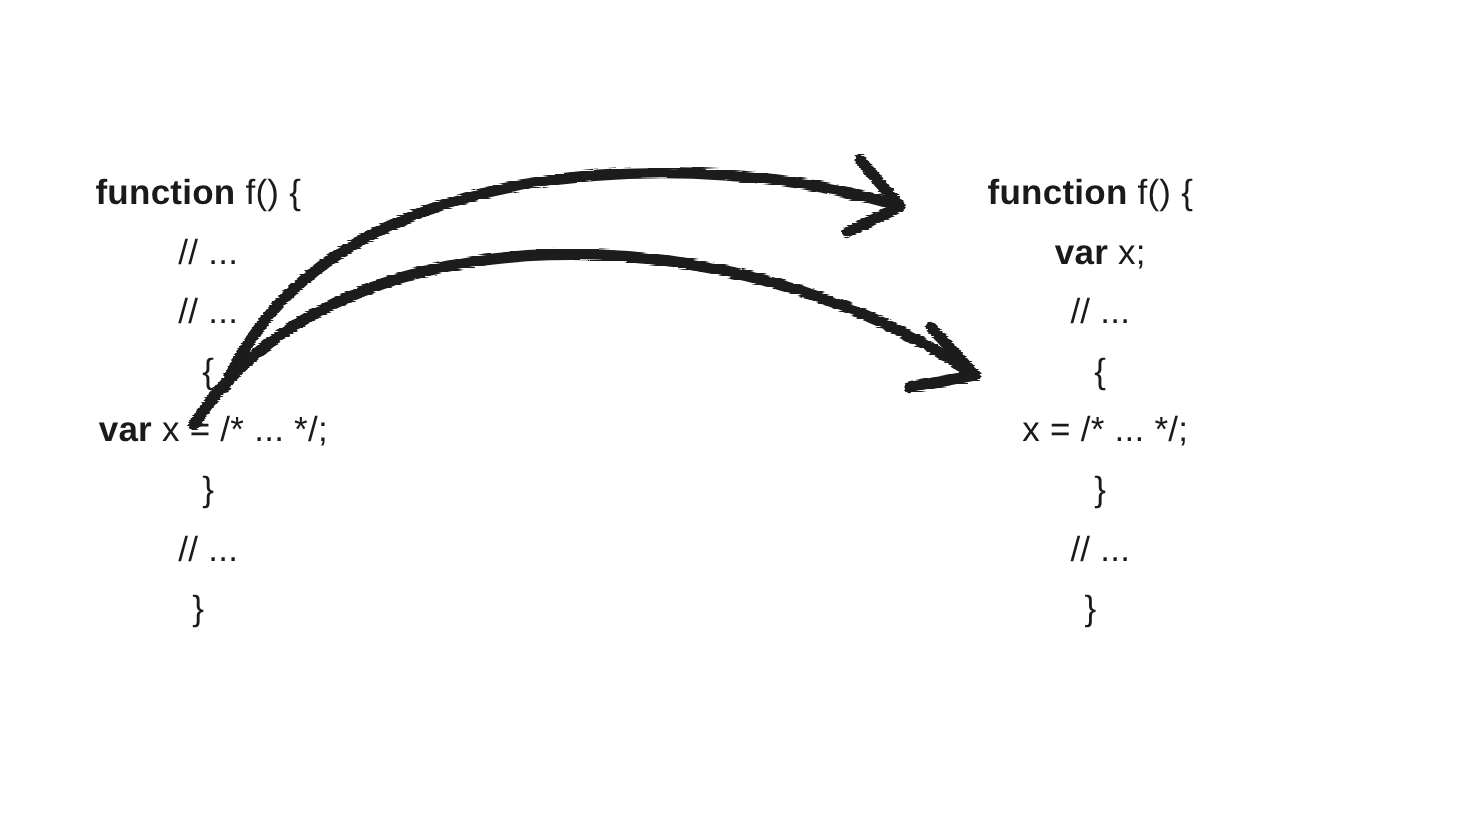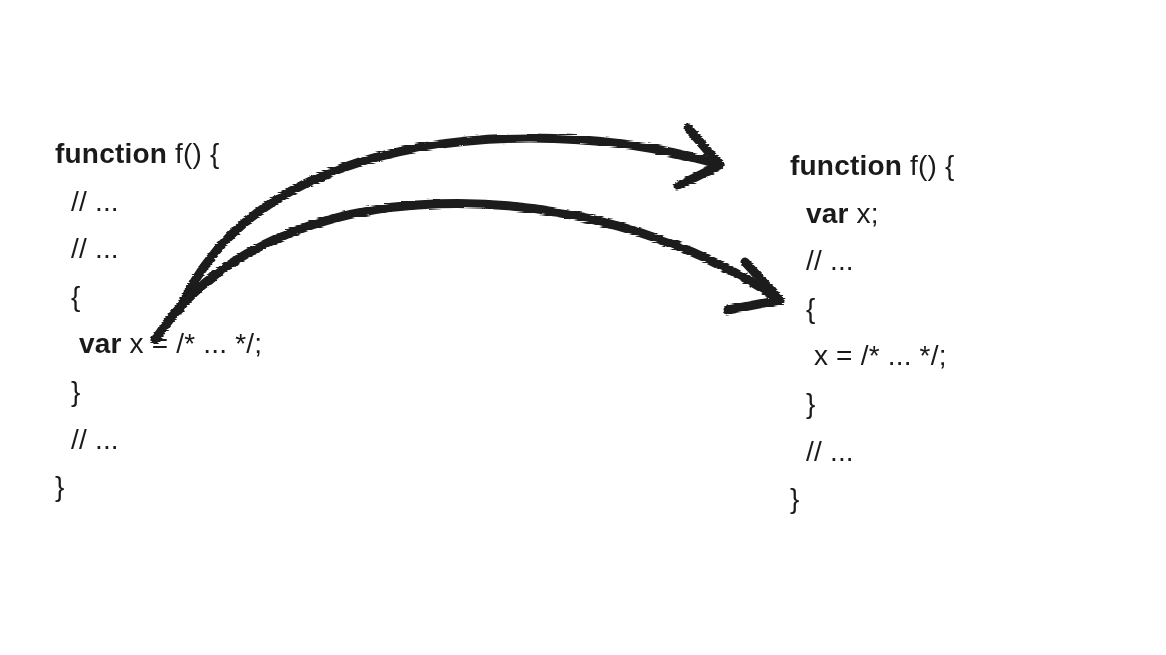--- a/index.html
+++ b/index.html
@@ -9,31 +9,32 @@
     height: 655px;
     background: #ffffff;
     font-family: "Helvetica Neue", Helvetica, Arial, "Segoe UI", sans-serif;
     color: #1a1a1a;
     overflow: hidden;
   }
   .stage {
     position: relative;
     width: 1166px;
     height: 655px;
+    text-align: center;
   }
   .code-block {
     position: absolute;
     font-size: 28px;
     line-height: 1.7;
     white-space: pre;
     font-family: "Helvetica Neue", Helvetica, Arial, "Segoe UI", sans-serif;
     letter-spacing: 0.2px;
   }
   .left-code  { left: 55px;  top: 130px; }
-  .right-code { left: 790px; top: 130px; margin-top: 12px; }
+  .right-code { left: 790px; top: 130px; }
   .kw { font-weight: 700; }
   svg.arrows {
     position: absolute;
     left: 0; top: 0;
     width: 1166px;
     height: 655px;
     pointer-events: none;
   }
 </style>
 </head>

